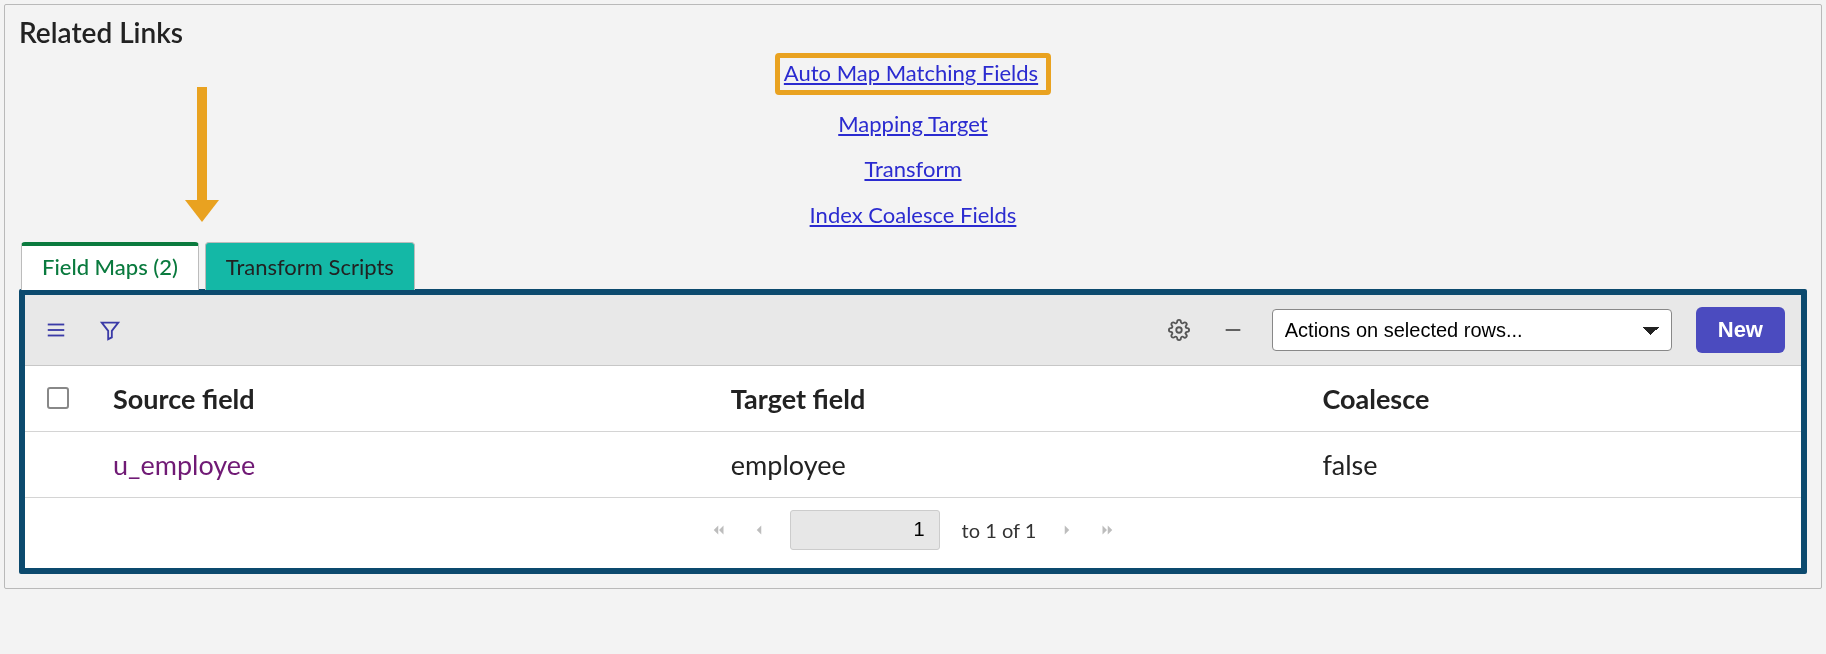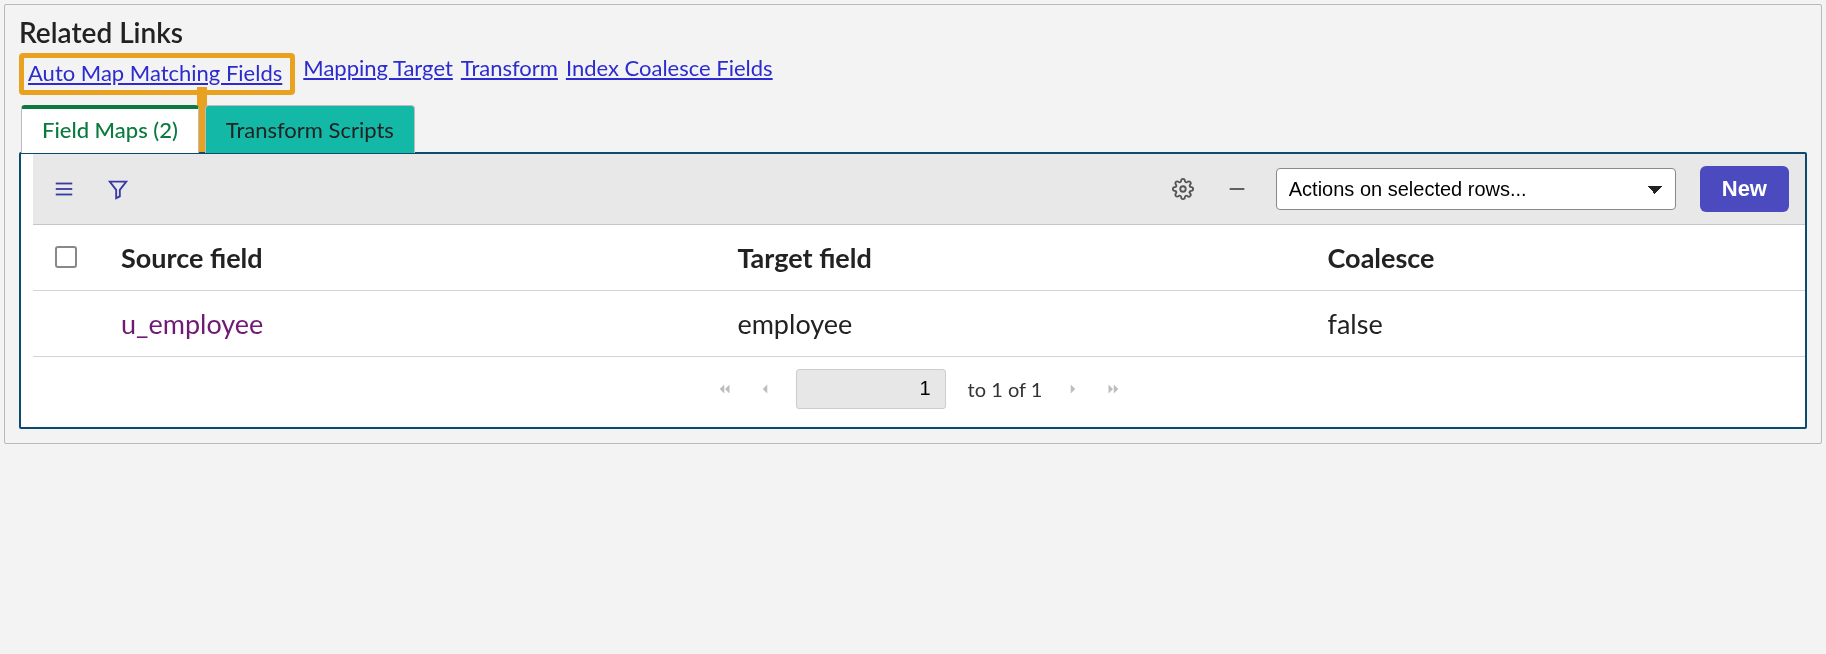--- a/index.html
+++ b/index.html
@@ -17,23 +17,23 @@
     padding: 8px 14px 14px 14px;
   }
   .section-title {
     font-size: 28px;
     font-weight: 600;
     color: #222;
     margin: 2px 0 4px 0;
   }
   .links {
     display: flex;
-    flex-direction: row;
-    align-items: flex-start;
-    gap: 8px;
+    flex-direction: column;
+    align-items: center;
+    gap: 16px;
     margin-bottom: 12px;
   }
   .links a {
     color: #2b2bd0;
     text-decoration: underline;
     font-size: 22px;
     line-height: 1.35;
   }
   .highlight-box {
     position: relative;
@@ -87,27 +87,26 @@
   .tab.active {
     background:#ffffff;
     color:#0a7a3e;
     font-weight:500;
     border-top:4px solid #0a7a3e;
     padding-top:7px;
   }
 
   
   .list-card {
-    border:2px solid #0c4a6e;
+    border:6px solid #0c4a6e;
     border-radius:2px;
     background:#ffffff;
     margin-top:-1px;
     position:relative;
     z-index:1;
-    padding-left:12px;
   }
   .toolbar {
     background:#e8e8e8;
     border-bottom:1px solid #c7c7c7;
     display:flex;
     align-items:center;
     padding:12px 16px;
     gap:24px;
   }
   .toolbar .spacer { flex:1; }

